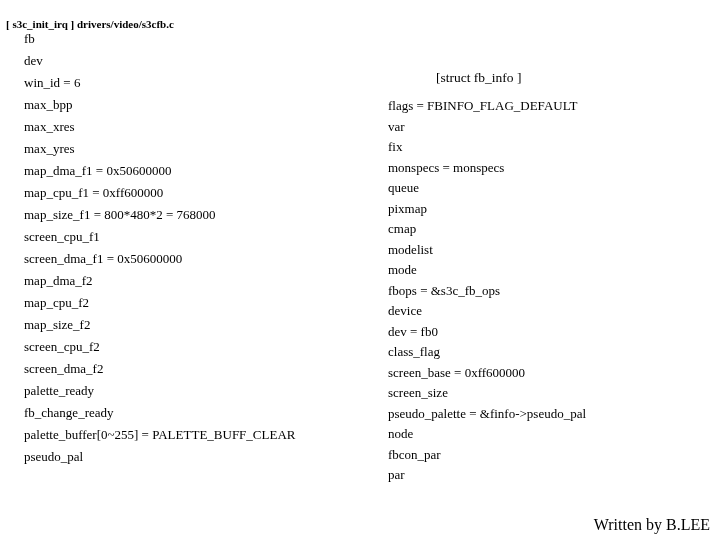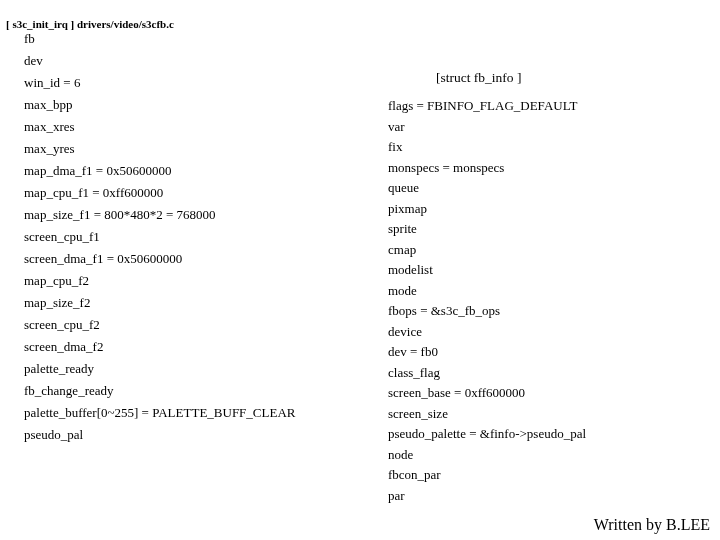--- a/index.html
+++ b/index.html
@@ -73,41 +73,41 @@
       <div class="field">dev</div>
       <div class="field">win_id = 6</div>
       <div class="field">max_bpp</div>
       <div class="field">max_xres</div>
       <div class="field">max_yres</div>
       <div class="field">map_dma_f1 = 0x50600000</div>
       <div class="field">map_cpu_f1 = 0xff600000</div>
       <div class="field">map_size_f1 = 800*480*2 = 768000</div>
       <div class="field">screen_cpu_f1</div>
       <div class="field">screen_dma_f1 = 0x50600000</div>
+      <div class="field">map_dma_f2</div>
       <div class="field">map_cpu_f2</div>
       <div class="field">map_size_f2</div>
       <div class="field">screen_cpu_f2</div>
       <div class="field">screen_dma_f2</div>
       <div class="field">palette_ready</div>
       <div class="field">fb_change_ready</div>
       <div class="field">palette_buffer[0~255] = PALETTE_BUFF_CLEAR</div>
       <div class="field">pseudo_pal</div>
     </div>
 </div>
 
 <div class="col col-right">
   <div class="struct-header">[struct fb_info ]</div>
   <div class="col-right-fields" id="right-fields">
       <div class="field">flags = FBINFO_FLAG_DEFAULT</div>
       <div class="field">var</div>
       <div class="field">fix</div>
       <div class="field">monspecs = monspecs</div>
       <div class="field">queue</div>
       <div class="field">pixmap</div>
-      <div class="field">sprite</div>
       <div class="field">cmap</div>
       <div class="field">modelist</div>
       <div class="field">mode</div>
       <div class="field">fbops = &amp;s3c_fb_ops</div>
       <div class="field">device</div>
       <div class="field">dev = fb0</div>
       <div class="field">class_flag</div>
       <div class="field">screen_base = 0xff600000</div>
       <div class="field">screen_size</div>
       <div class="field">pseudo_palette = &amp;finfo-&gt;pseudo_pal</div>

